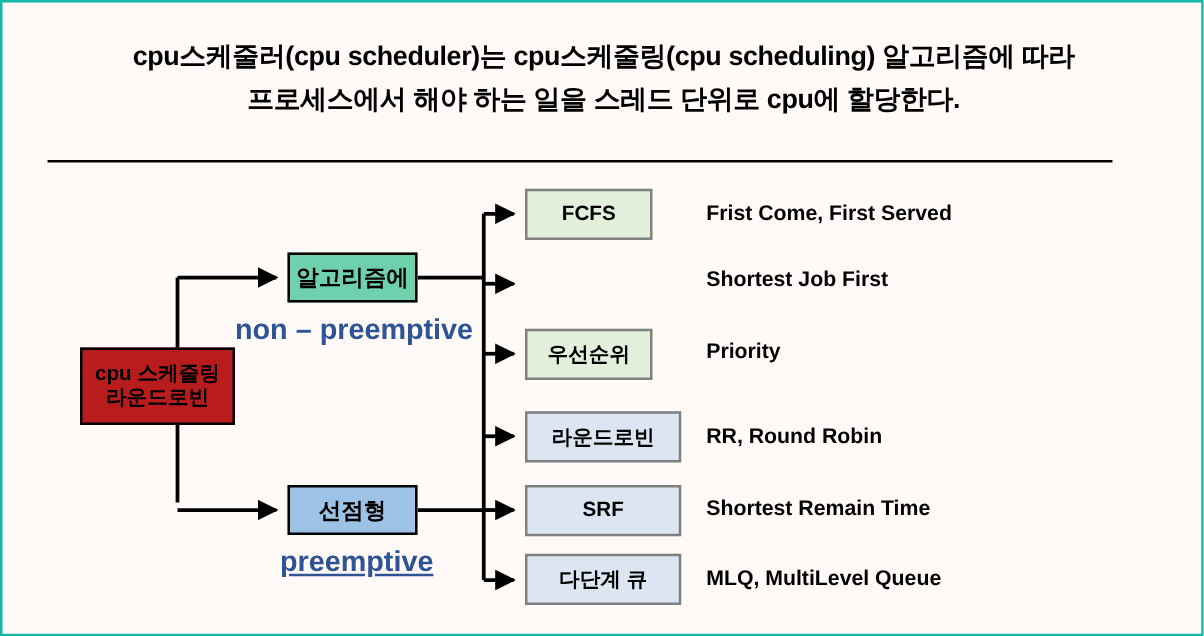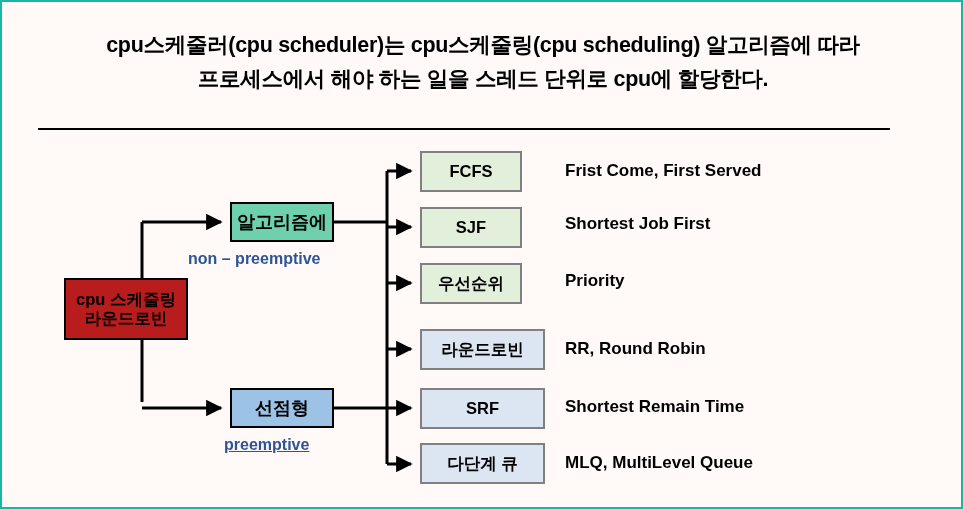--- a/index.html
+++ b/index.html
@@ -66,21 +66,21 @@
   #node-preemptive {
     left: 228px; top: 386px; width: 104px; height: 40px;
     background: #9cc2e5;
     border: 2.5px solid #000000;
     font-size: 18px;
   }
   .sublabel {
     position: absolute;
     color: #2e5496;
     font-weight: bold;
-    font-size: 16px;
+    font-size: 23px;
     white-space: nowrap;
   }
   #sublabel-non { left: 186px; top: 248px; }
   #sublabel-pre { left: 222px; top: 434px; text-decoration: underline; }
   .leaf {
     position: absolute;
     box-sizing: border-box;
     display: flex;
     align-items: center;
     justify-content: center;
@@ -165,21 +165,20 @@
 
   <div class="node" id="node-nonpreemptive">알고리즘에</div>
   <div class="sublabel" id="sublabel-non">non – preemptive</div>
 
   <div class="node" id="node-preemptive">선점형</div>
   <div class="sublabel" id="sublabel-pre">preemptive</div>
 
   <div class="leaf green" id="leaf-fcfs">FCFS</div>
   <div class="desc" id="desc-fcfs">Frist Come, First Served</div>
 
-  <div class="leaf green" id="leaf-sjf">SJF</div>
   <div class="desc" id="desc-sjf">Shortest Job First</div>
 
   <div class="leaf green" id="leaf-priority">우선순위</div>
   <div class="desc" id="desc-priority">Priority</div>
 
   <div class="leaf blue" id="leaf-rr">라운드로빈</div>
   <div class="desc" id="desc-rr">RR, Round Robin</div>
 
   <div class="leaf blue" id="leaf-srf">SRF</div>
   <div class="desc" id="desc-srf">Shortest Remain Time</div>

